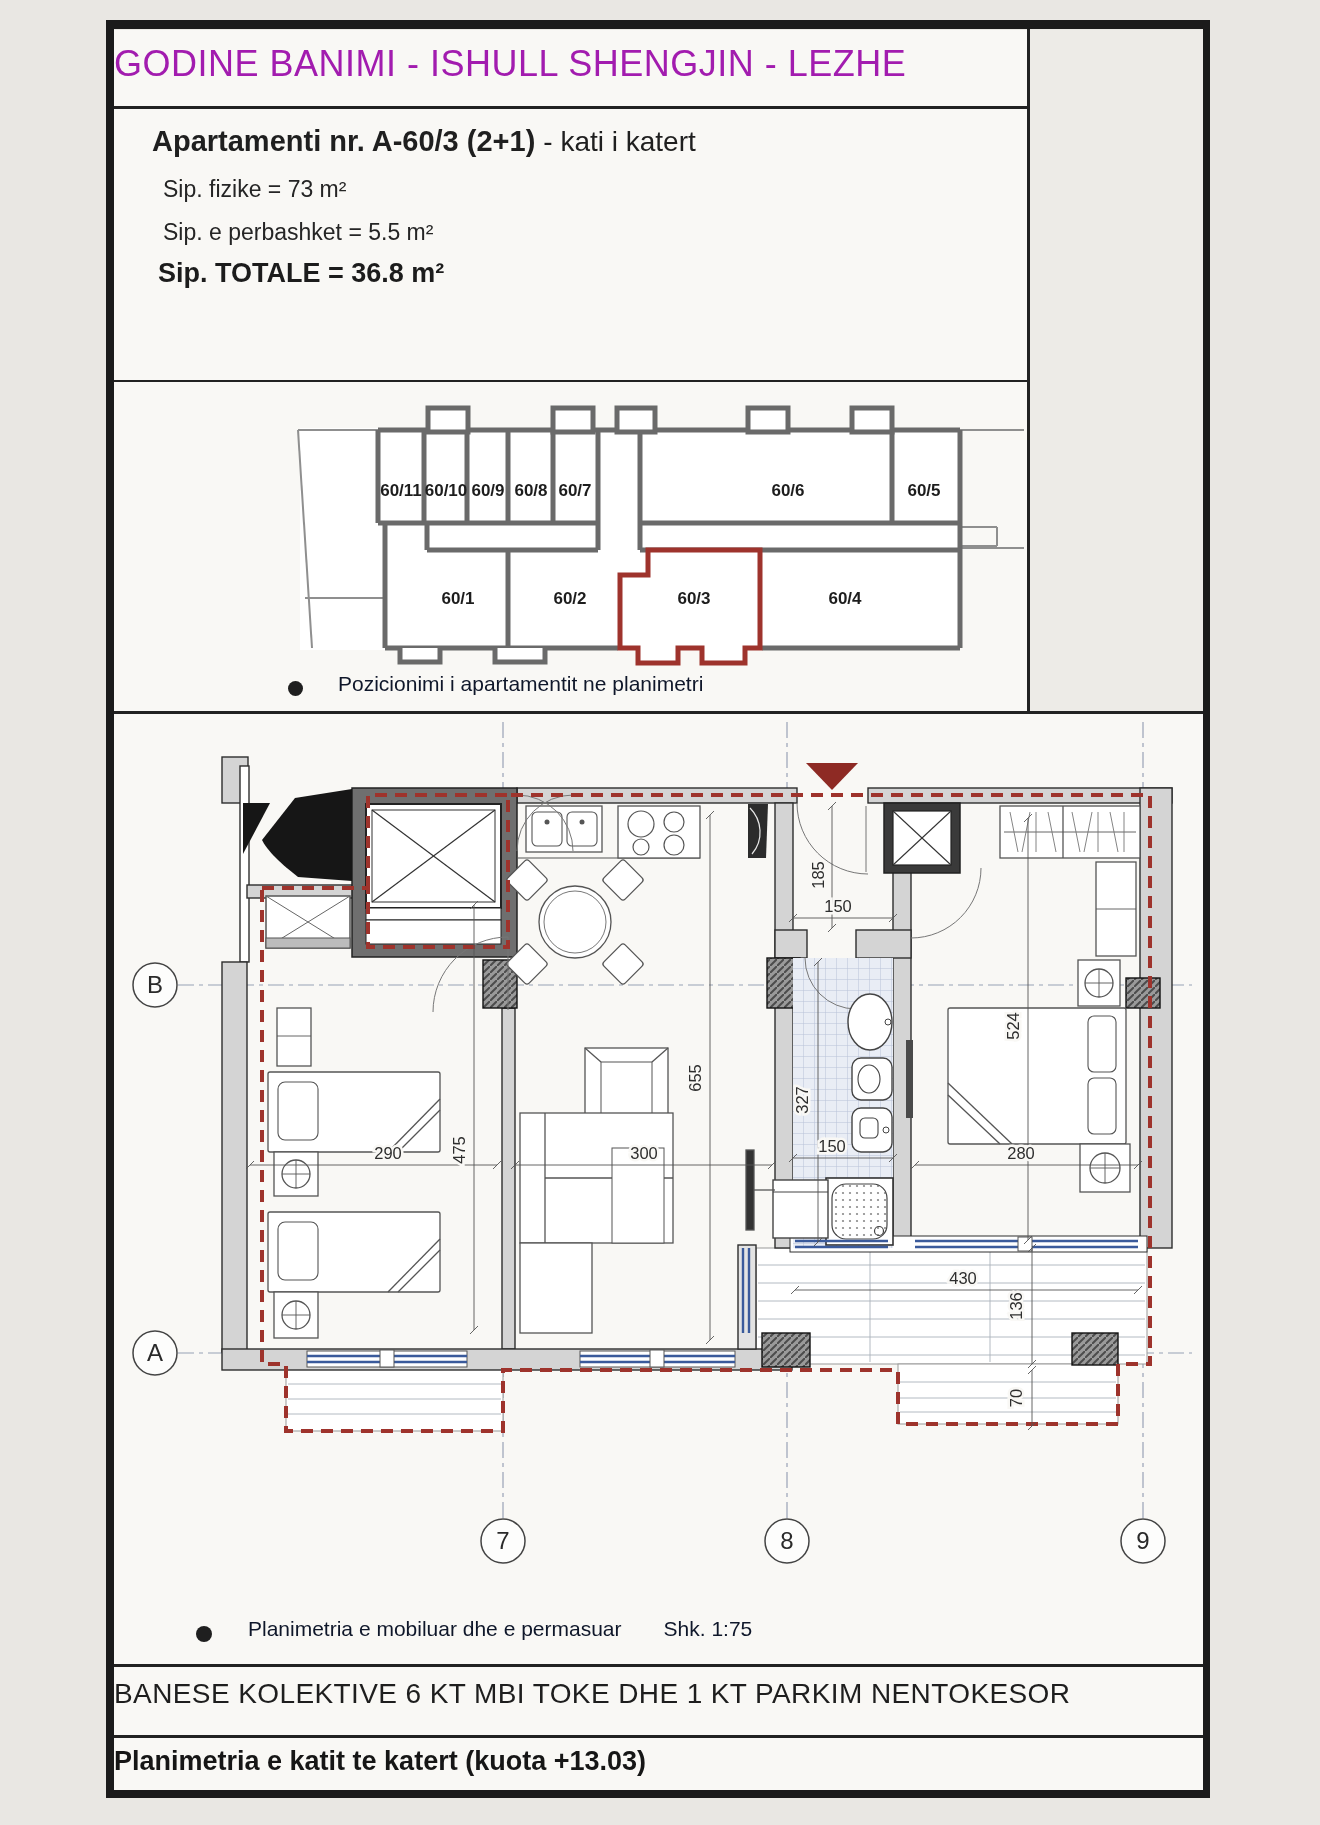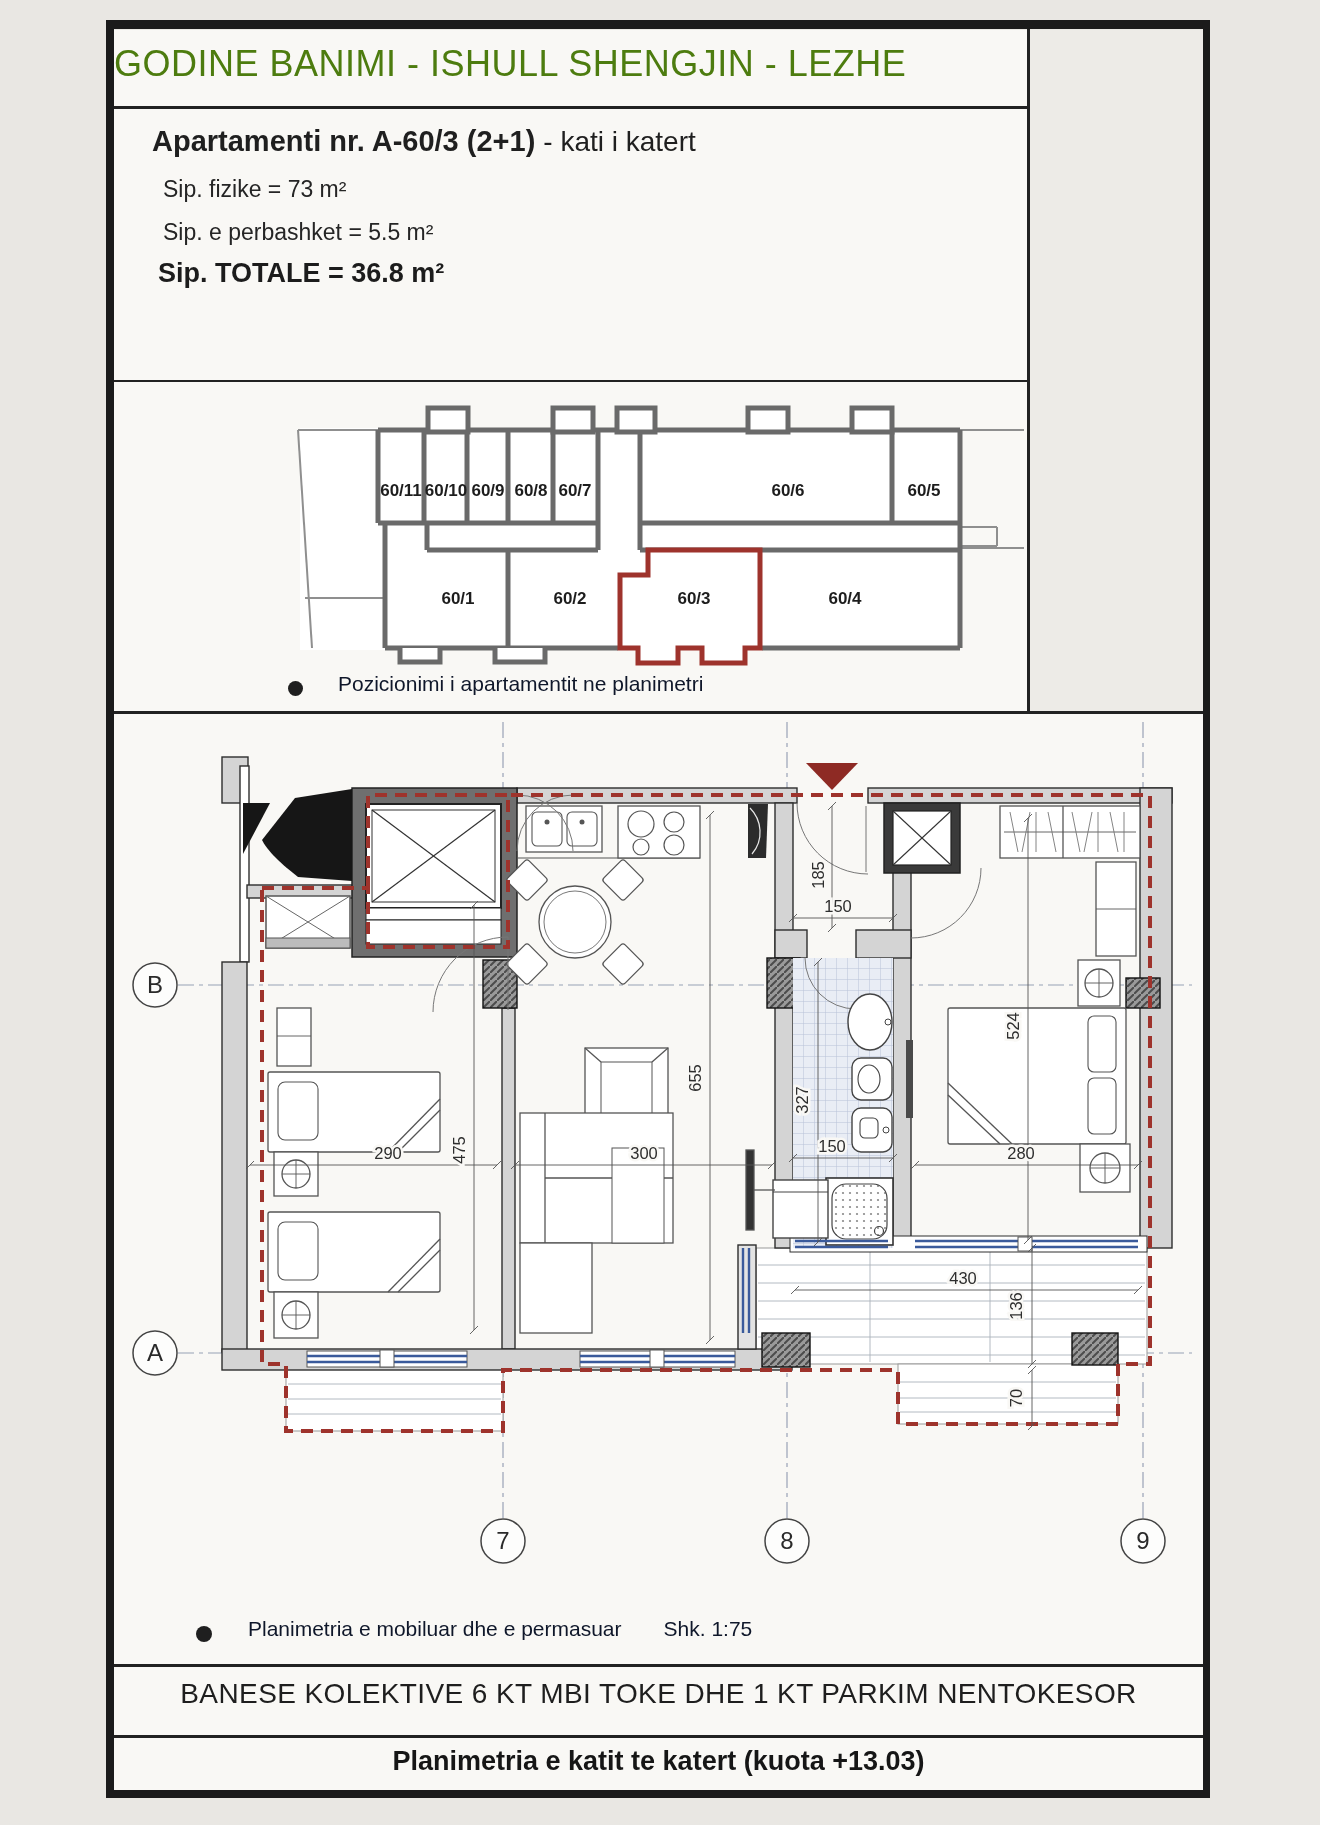--- a/index.html
+++ b/index.html
@@ -10,30 +10,30 @@
     color:#2a2a2a;
     overflow:hidden;
   }
   .abs{position:absolute;}
   .paper{left:114px;top:30px;width:1089px;height:1760px;background:#f9f8f5;}
   .margin-strip{left:1030px;top:30px;width:173px;height:683px;background:#edebe7;}
   .frame{background:#1b1b1b;}
   .divline{background:#222;}
   .title{
     left:114px;top:43px;width:757px;text-align:center;
-    font-size:36px;letter-spacing:0.5px;color:#4d7c0f;white-space:nowrap;
+    font-size:36px;letter-spacing:0.5px;color:#a21caf;white-space:nowrap;
   }
   .apt-heading{left:152px;top:125px;font-size:29px;font-weight:bold;color:#1f1f1f;white-space:nowrap;}
   .apt-heading .note{font-size:28px;font-weight:normal;margin-left:8px;}
   .apt-line{left:163px;font-size:23px;color:#252525;white-space:nowrap;}
   .apt-total{left:158px;top:258px;font-size:27px;font-weight:bold;color:#1c1c1c;white-space:nowrap;}
   .caption{font-size:21px;color:#0f172a;white-space:nowrap;}
   .bullet{background:#1f1f1f;border-radius:50%;}
   .scale-note{margin-left:42px;}
-  .footer-row{left:114px;width:1089px;text-align:center;white-space:nowrap;}
+  .footer-row{left:114px;width:1089px;white-space:nowrap;}
   .footer1{top:1678px;font-size:28px;letter-spacing:0.4px;color:#1e1e1e;}
   .footer2{top:1746px;font-size:27px;font-weight:bold;color:#161616;}
   svg text{font-family:"Liberation Sans", sans-serif;}
   .unit-lbl{font-size:17px;font-weight:bold;fill:#1d1d1d;text-anchor:middle;}
   .dim{font-size:16.5px;fill:#2e2e2e;text-anchor:middle;paint-order:stroke;stroke:#f9f8f5;stroke-width:5px;}
   .axis-lbl{font-size:24px;fill:#2a2a2a;text-anchor:middle;}
 </style>
 </head>
 <body>
 

